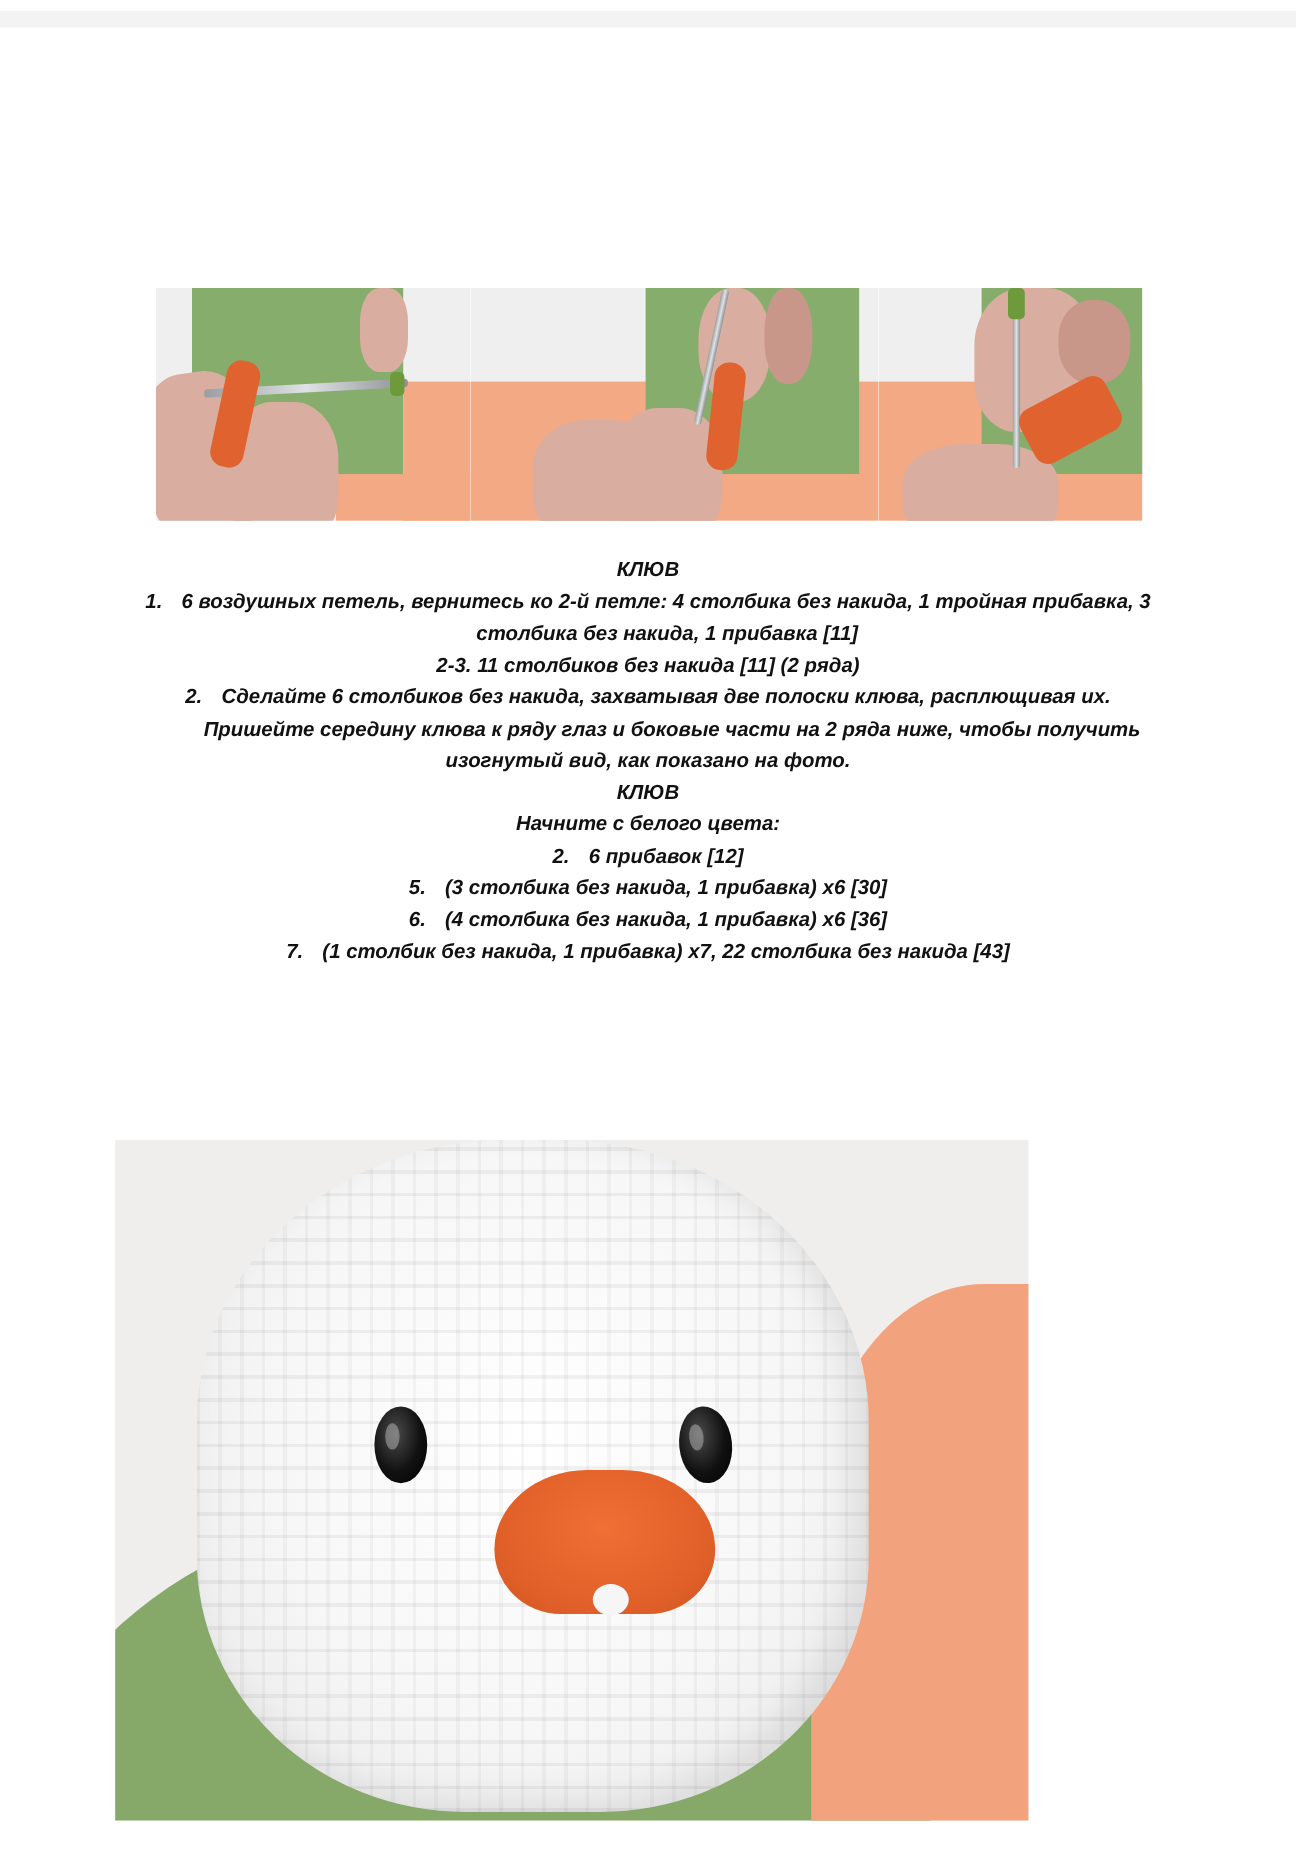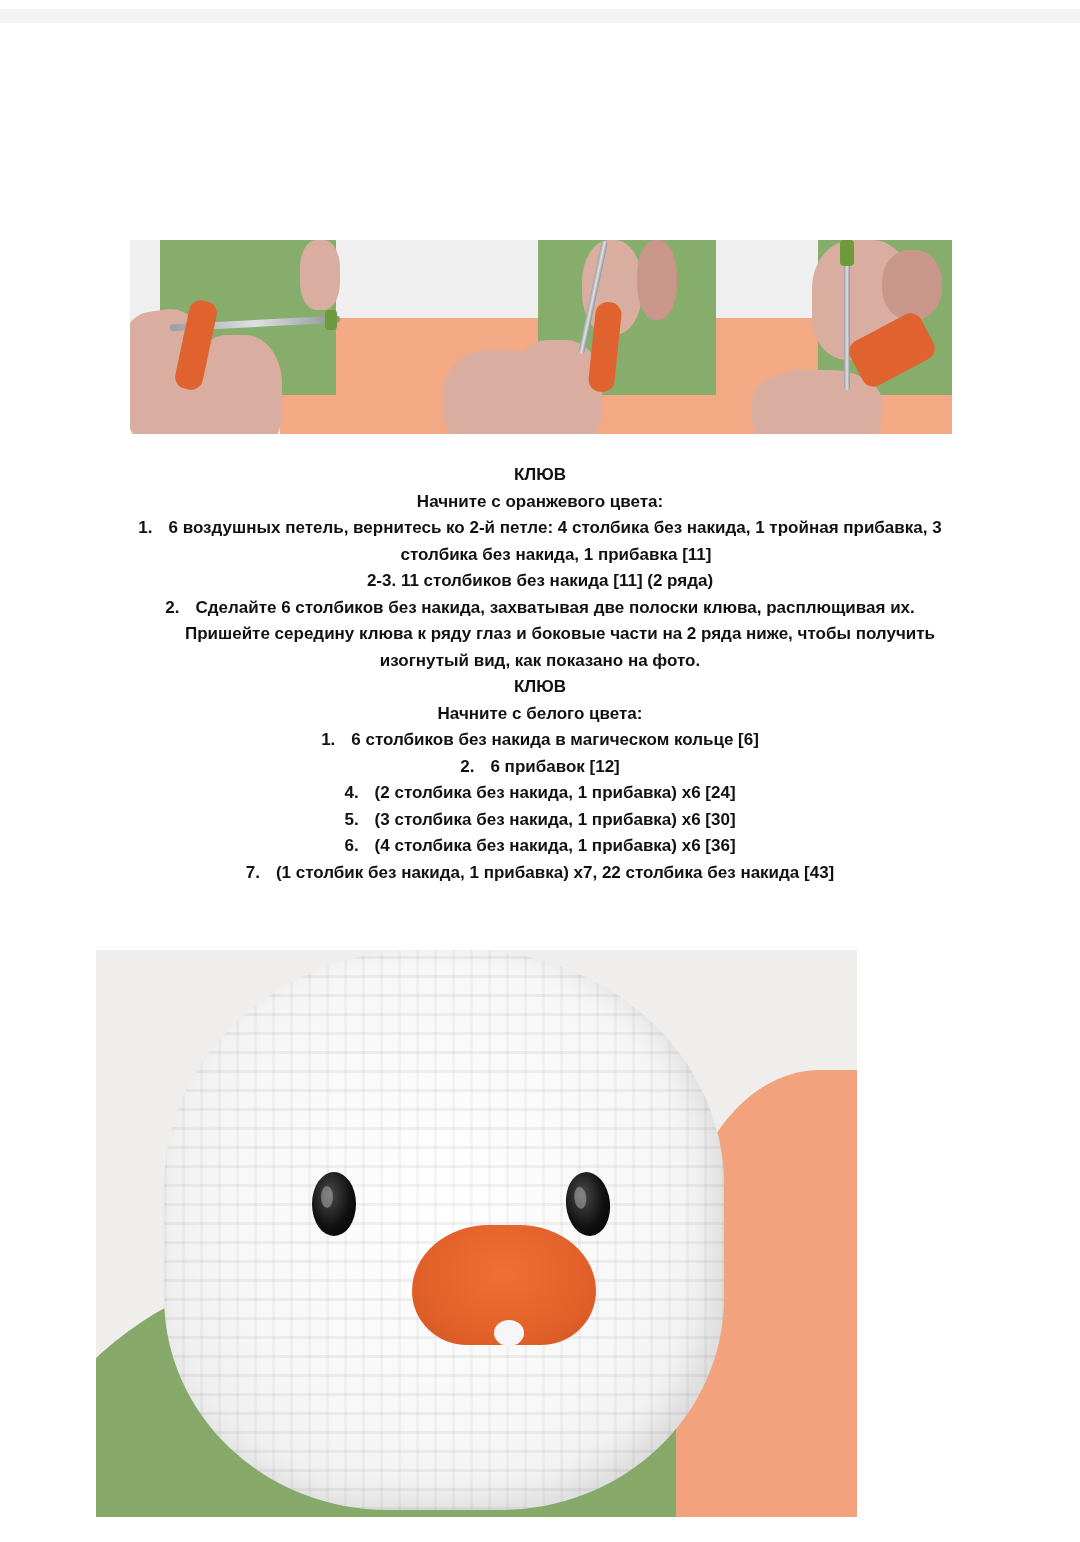--- a/index.html
+++ b/index.html
@@ -32,20 +32,21 @@
   .hook { position: absolute; background: linear-gradient(90deg,#9a9ea2,#dfe2e4,#8d9094); border-radius: 3px; }
   .hook-grip { position: absolute; background: #6f9a3c; border-radius: 4px; }
 
   
   .text-block {
     position: absolute; left: 0; top: 462px; width: 1080px;
     text-align: center;
     font-weight: bold;
     font-size: 17px;
     line-height: 26.5px;
+    font-style: italic;
   }
   .line { display: block; white-space: nowrap; }
   .num { display: inline-block; margin-right: 16px; }
 
   
   .duck-photo {
     position: absolute; left: 96px; top: 950px;
     width: 761px; height: 567px;
     overflow: hidden;
     background: #efeeed;
@@ -132,41 +133,38 @@
     <div class="skin" style="left:80px;top:0px;width:100px;height:120px;"></div>
     <div class="skin-dark" style="left:150px;top:10px;width:60px;height:70px;"></div>
     <div class="hook" style="left:112px;top:20px;width:6px;height:130px;"></div>
     <div class="hook-grip" style="left:108px;top:0px;width:14px;height:26px;"></div>
     <div class="yarn" style="left:120px;top:85px;width:80px;height:50px;transform:rotate(-28deg);"></div>
   </div>
 </div>
 
 <div class="text-block">
   <span class="line">КЛЮВ</span>
-  <span class="line">Начните с оранжевого цвета:</span>
 
   <span class="line">
     <span class="num">1.</span><span>6 воздушных петель, вернитесь ко 2-й петле: 4 столбика без накида, 1 тройная прибавка, 3</span>
   </span>
   <span class="line" style="padding-left:32px;">столбика без накида, 1 прибавка [11]</span>
 
   <span class="line">2-3. 11 столбиков без накида [11] (2 ряда)</span>
 
   <span class="line">
     <span class="num">2.</span><span>Сделайте 6 столбиков без накида, захватывая две полоски клюва, расплющивая их.</span>
   </span>
   <span class="line" style="padding-left:40px;">Пришейте середину клюва к ряду глаз и боковые части на 2 ряда ниже, чтобы получить</span>
   <span class="line" style="">изогнутый вид, как показано на фото.</span>
 
   <span class="line">КЛЮВ</span>
   <span class="line">Начните с белого цвета:</span>
 
-  <span class="line"><span class="num">1.</span><span>6 столбиков без накида в магическом кольце [6]</span></span>
   <span class="line"><span class="num">2.</span><span>6 прибавок [12]</span></span>
-  <span class="line"><span class="num">4.</span><span>(2 столбика без накида, 1 прибавка) x6 [24]</span></span>
   <span class="line"><span class="num">5.</span><span>(3 столбика без накида, 1 прибавка) x6 [30]</span></span>
   <span class="line"><span class="num">6.</span><span>(4 столбика без накида, 1 прибавка) x6 [36]</span></span>
   <span class="line"><span class="num">7.</span><span>(1 столбик без накида, 1 прибавка) x7, 22 столбика без накида [43]</span></span>
 </div>
 
 <div class="duck-photo" aria-label="Белая вязаная голова утки с чёрными глазами и оранжевым клювом">
   <div class="duck-green"></div>
   <div class="duck-peach"></div>
   <div class="duck-body">
     <div class="eye" style="left:148px;top:222px;"></div>

